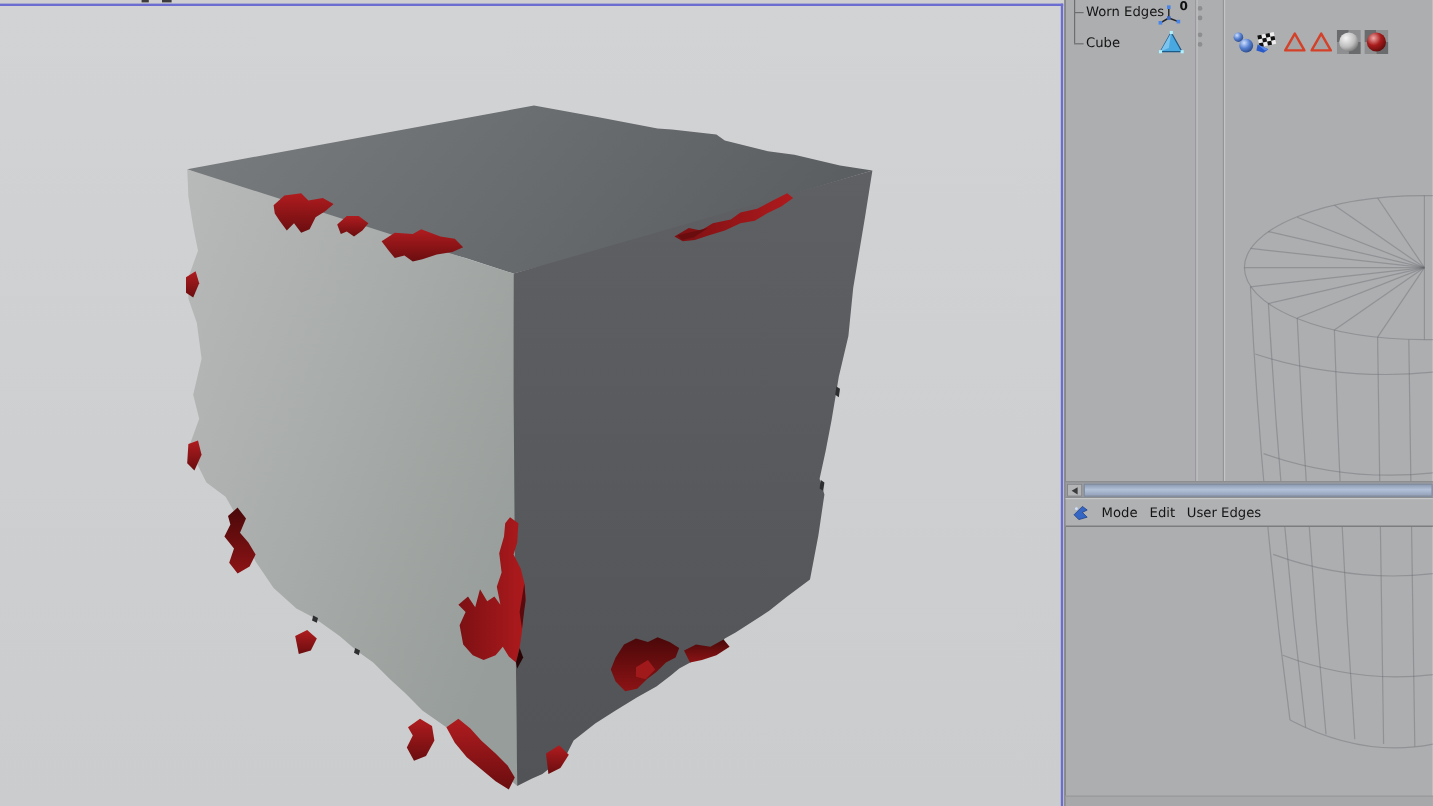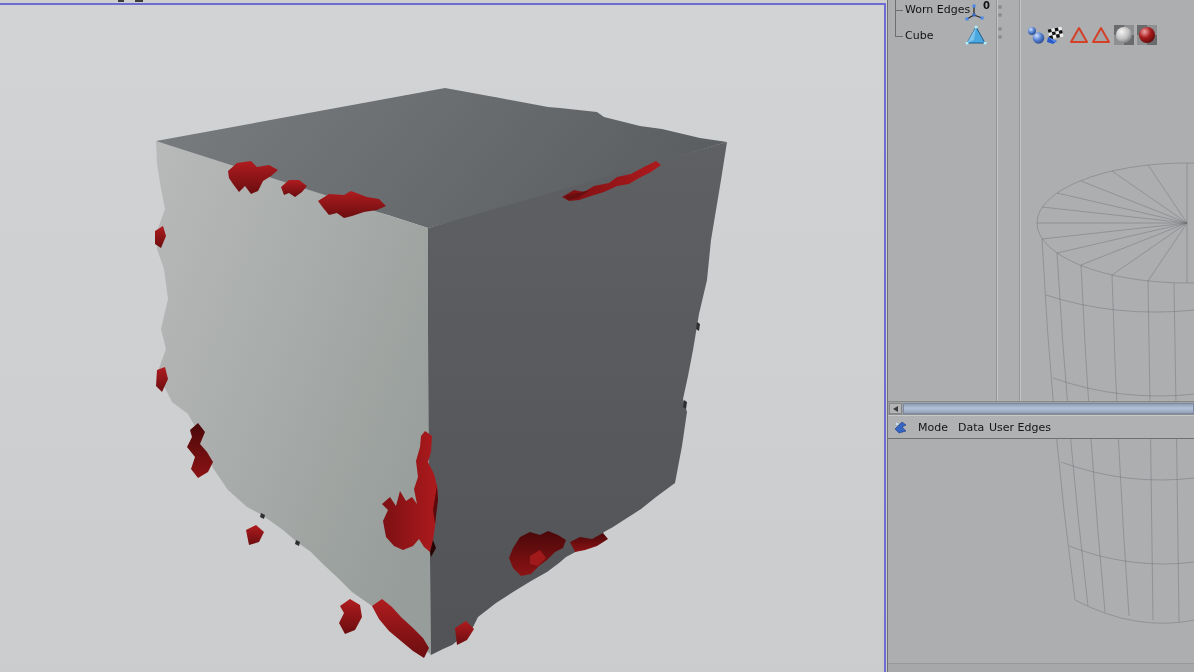--- a/index.html
+++ b/index.html
@@ -288,20 +288,20 @@
         </div>
       <div class="thumb"></div>
     </div>
 
     <div class="am-menubar">
       <svg style="position:absolute; left:5px; top:4px;" width="16" height="15">
         <path d="M2,9 L9,2 L13,5 L9,7 L13,11 L6,13 Z" fill="#3566c4" stroke="#1a3a80" stroke-width="0.6"></path>
         <circle cx="4" cy="4" r="1.2" fill="#cfe0ff"></circle>
       </svg>
       <div class="am-menu-item" style="left:30px;">Mode</div>
-      <div class="am-menu-item" style="left:70px;">Data</div>
+      <div class="am-menu-item" style="left:70px;">Edit</div>
       <div class="am-menu-item" style="left:101px;">User Edges</div>
     </div>
 
     <div class="am-body"></div>
     <div class="am-bottom-strip"></div>
   </div>
 </div>
 
 </body></html>

